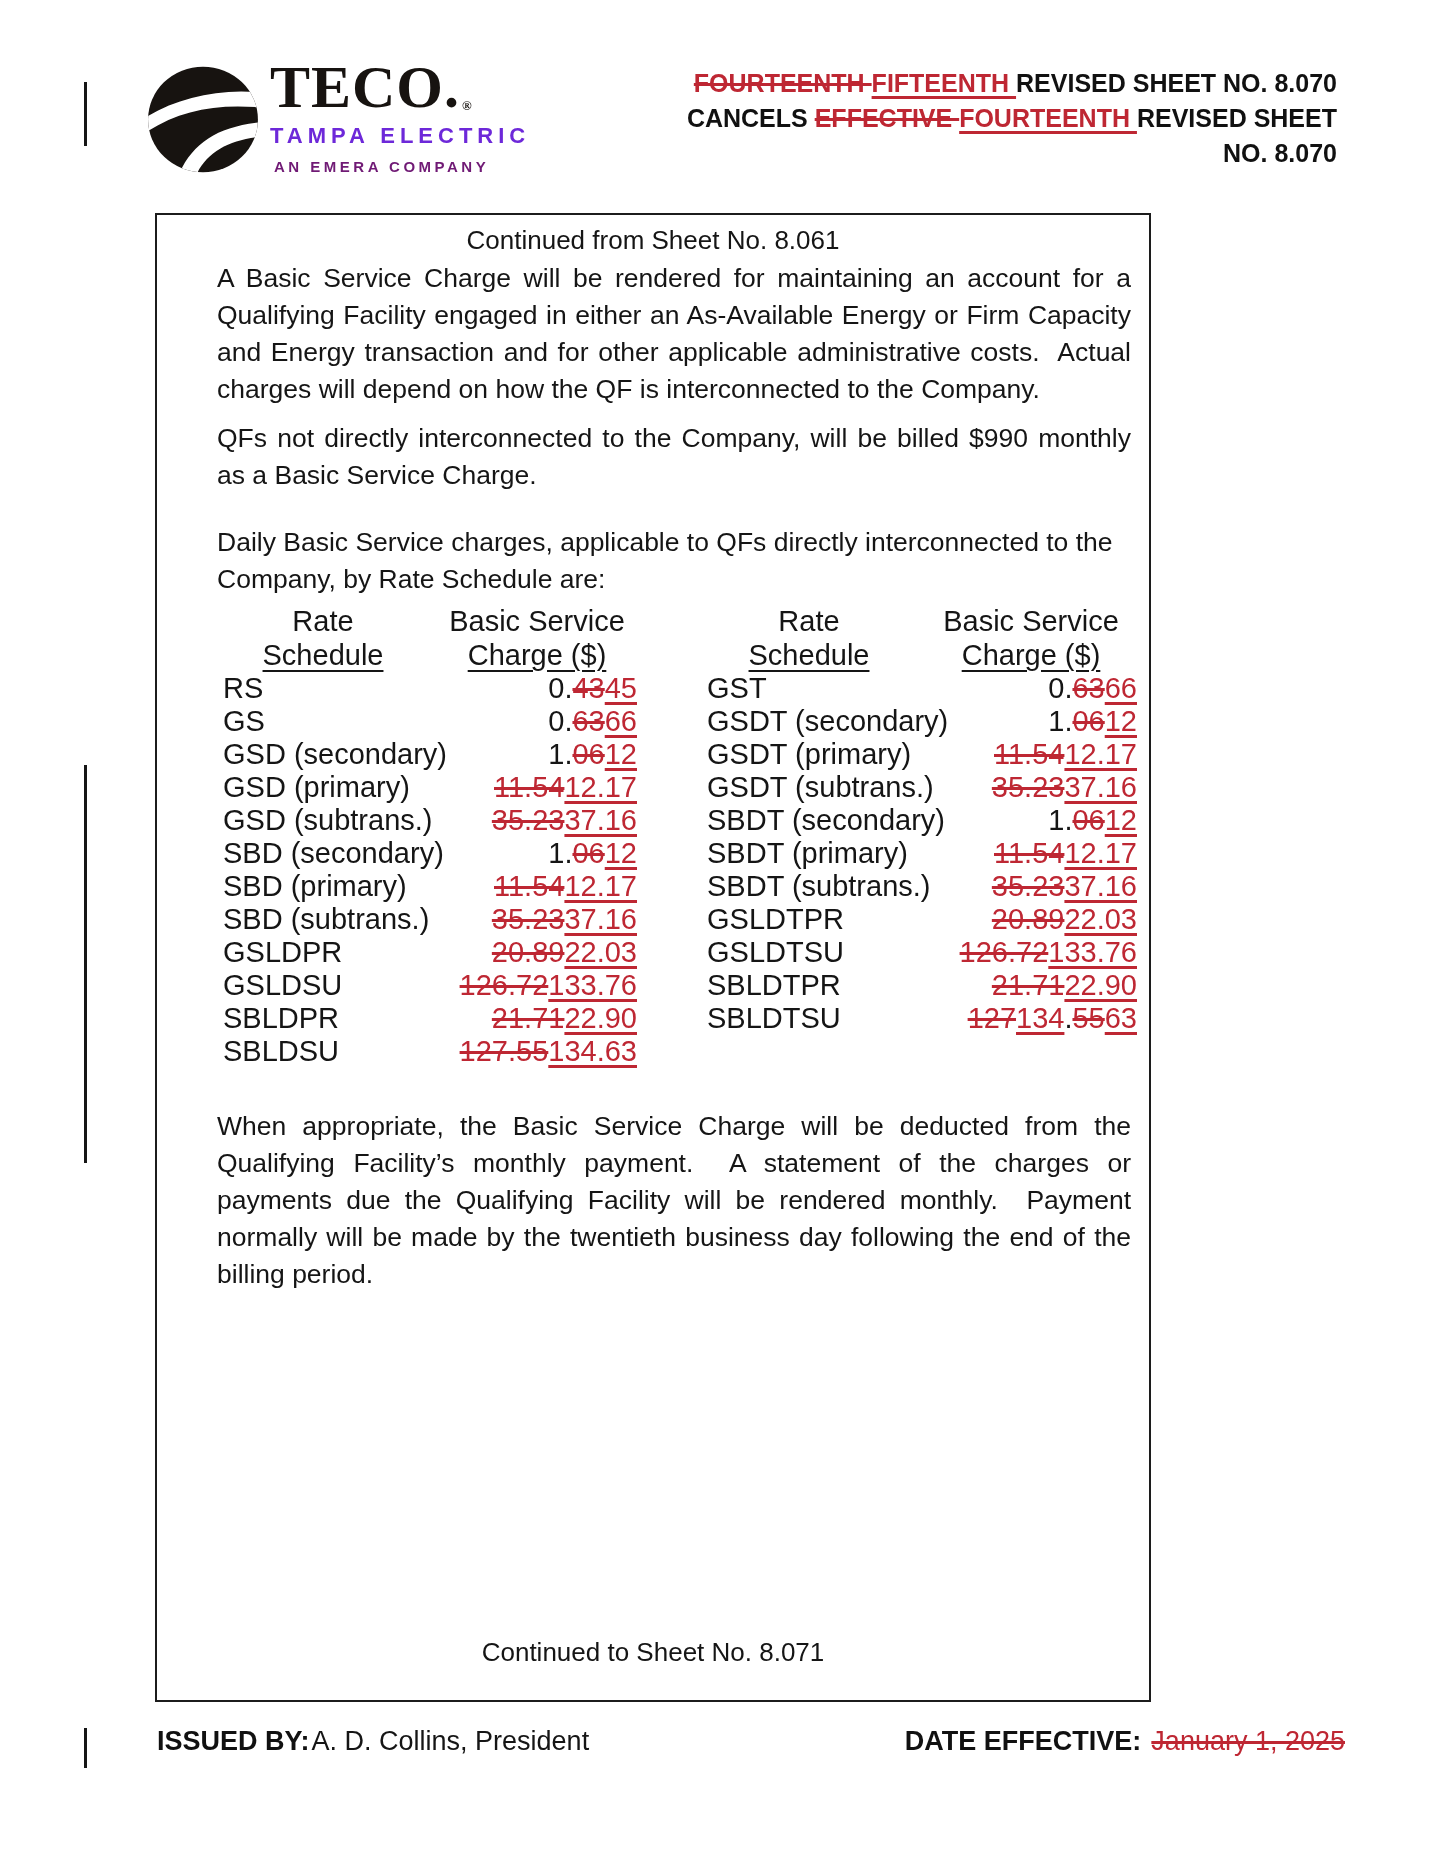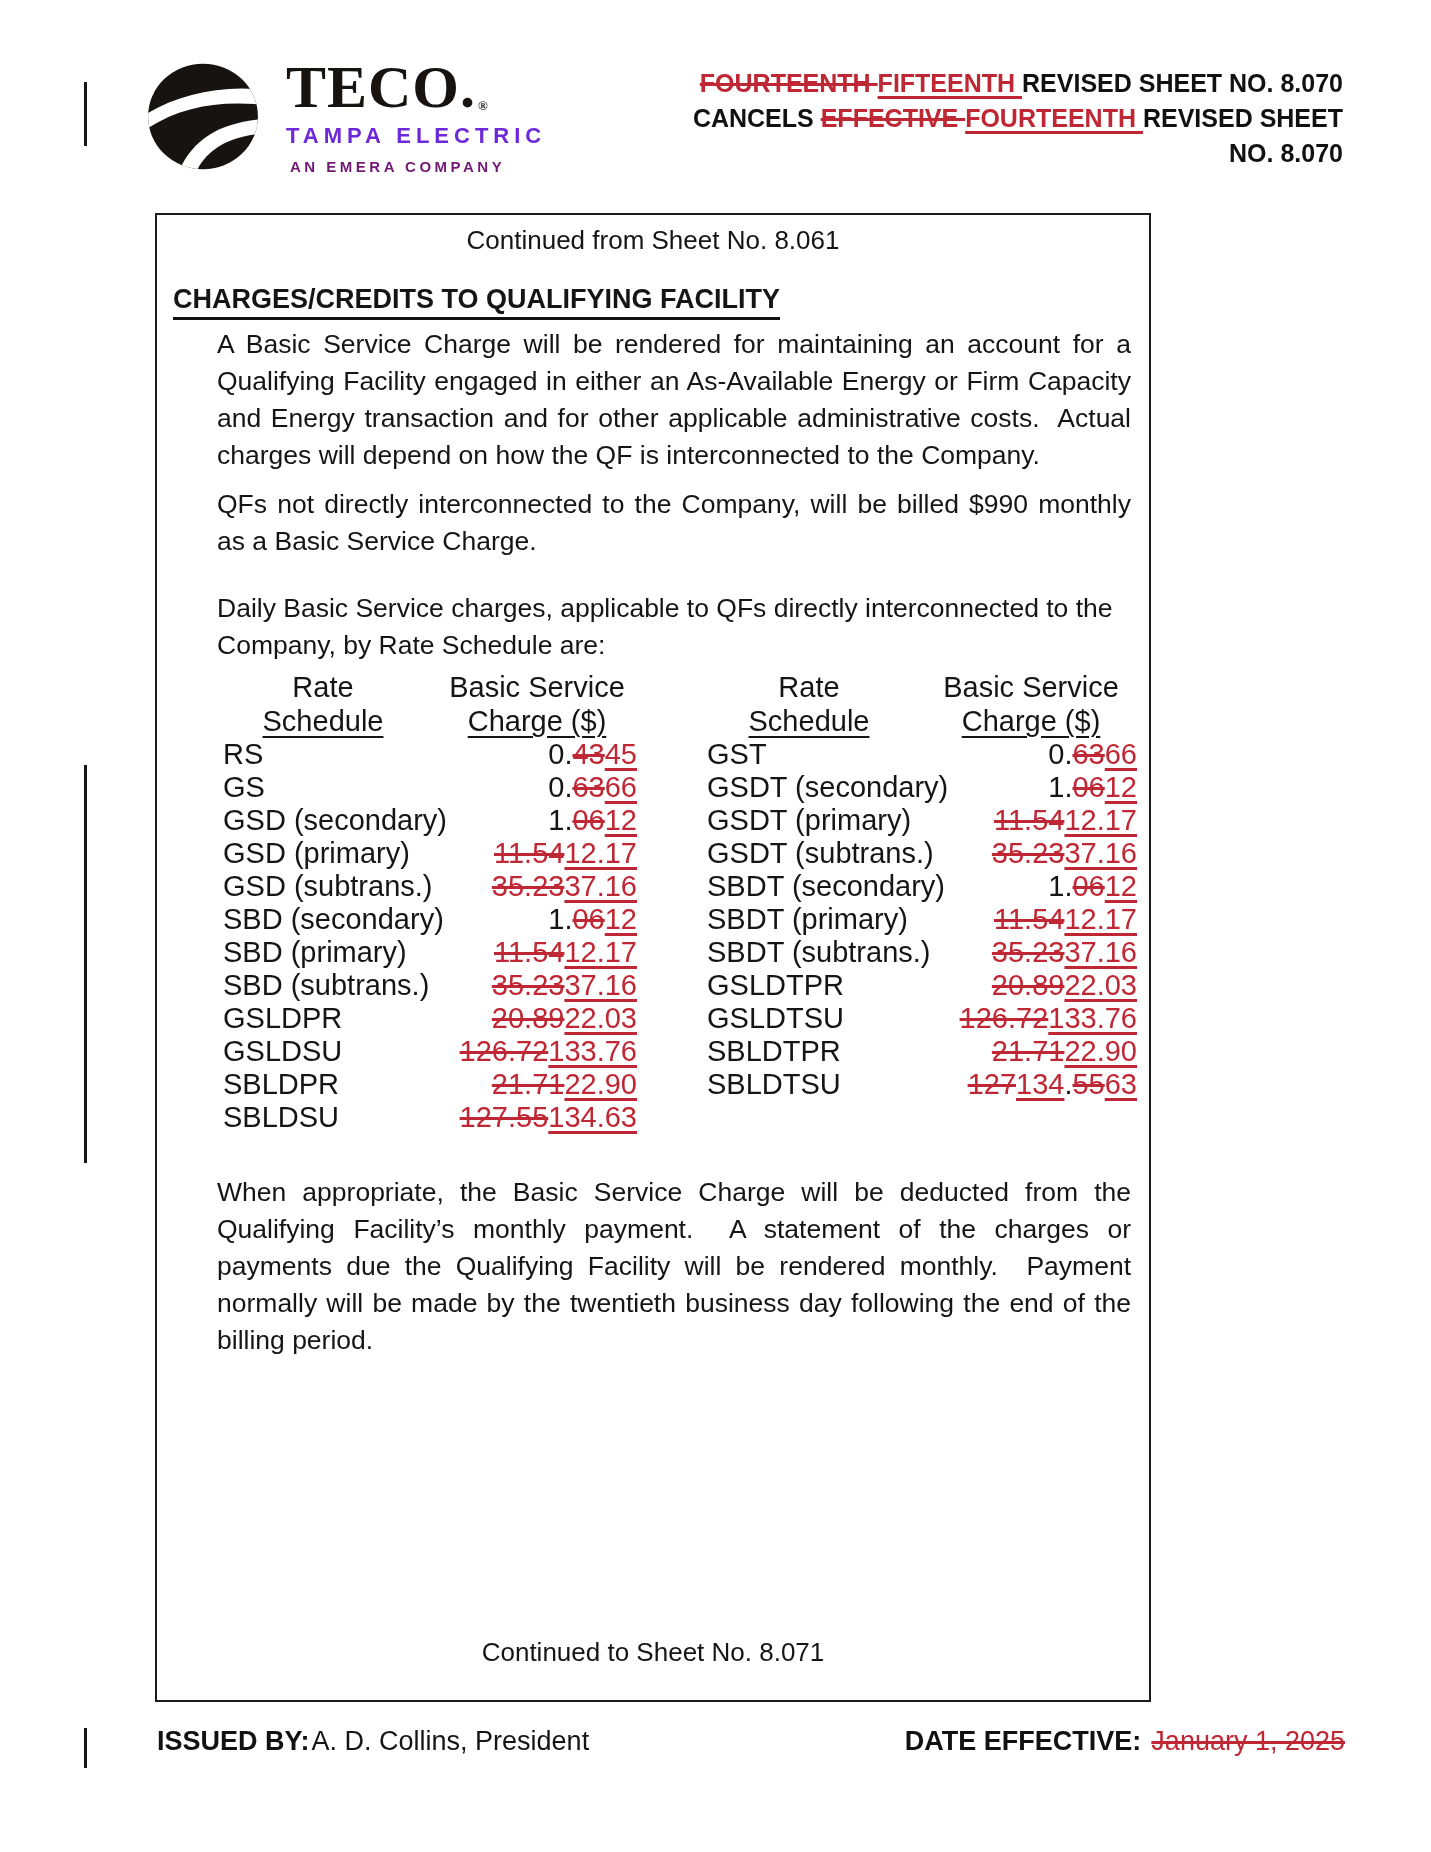--- a/index.html
+++ b/index.html
@@ -15,35 +15,35 @@
     color:var(--ink);
     overflow:hidden;
   }
   
   .change-bar{position:absolute;left:84px;width:3px;background:#161616;}
   .bar-header{top:82px;height:64px;}
   .bar-table{top:765px;height:398px;}
   .bar-footer{top:1728px;height:40px;}
 
   
-  .logo{position:absolute;left:146px;top:58px;display:flex;align-items:center;gap:26px;}
+  .logo{position:absolute;left:146px;top:58px;display:flex;align-items:flex-end;gap:10px;}
   .logo-mark svg{width:114px;height:110px;display:block;}
   .logo-text{display:flex;flex-direction:column;}
   .logo-teco{
     font-family:"Liberation Serif","DejaVu Serif",serif;
     font-weight:bold;font-size:60px;line-height:58px;letter-spacing:1px;color:#171310;
     display:flex;align-items:flex-end;
   }
   .logo-reg{font-size:13px;line-height:13px;margin-left:2px;margin-bottom:4px;}
   .logo-tampa{font-size:22px;font-weight:bold;letter-spacing:5px;color:#6d28d9;margin-top:7px;}
   .logo-emera{font-size:15px;font-weight:bold;letter-spacing:3.5px;color:#701a75;margin-top:9px;padding-left:4px;}
 
   
   .rev-block{
-    position:absolute;top:66px;right:88px;width:900px;
+    position:absolute;top:66px;right:94px;width:900px;
     text-align:right;font-weight:bold;font-size:25px;line-height:35px;color:#111;
   }
   .red-strike{color:var(--red);text-decoration:line-through;text-decoration-thickness:3px;}
   .red-ins{color:var(--red);text-decoration:underline;text-decoration-thickness:3px;text-underline-offset:4px;}
 
   
   .doc-box{
     position:absolute;left:155px;top:213px;width:996px;height:1489px;
     border:2px solid #1c1c1c;box-sizing:border-box;
     padding:12px 16px 16px 16px;
@@ -123,23 +123,20 @@
   <div class="rev-block">
     <div><span class="red-strike">FOURTEENTH </span><span class="red-ins">FIFTEENTH </span><span>REVISED SHEET NO. 8.070</span></div>
     <div><span>CANCELS </span><span class="red-strike">EFFECTIVE </span><span class="red-ins">FOURTEENTH </span><span>REVISED SHEET</span></div>
     <div>NO. 8.070</div>
   </div>
 
   <div class="doc-box">
 
     <div class="continued">Continued from Sheet No. 8.061</div>
 
-    <div class="section-title">
-      <span class="u-heavy">CHARGES/CREDITS TO QUALIFYING FACILITY</span>
-    </div>
 
 
     <div class="para p1">A Basic Service Charge will be rendered for maintaining an account for a Qualifying Facility engaged in either an As-Available Energy or Firm Capacity and Energy transaction and for other applicable administrative costs.&nbsp; Actual charges will depend on how the QF is interconnected to the Company.</div>
     <div class="para p2">QFs not directly interconnected to the Company, will be billed $990 monthly as a Basic Service Charge.</div>
     <div class="para p3">Daily Basic Service charges, applicable to QFs directly interconnected to the Company, by Rate Schedule are:</div>
 
     <div class="rate-table">
       <div class="tbl-head">
         <div class="tbl-grid hline1">
           <div class="cell">Rate</div>

